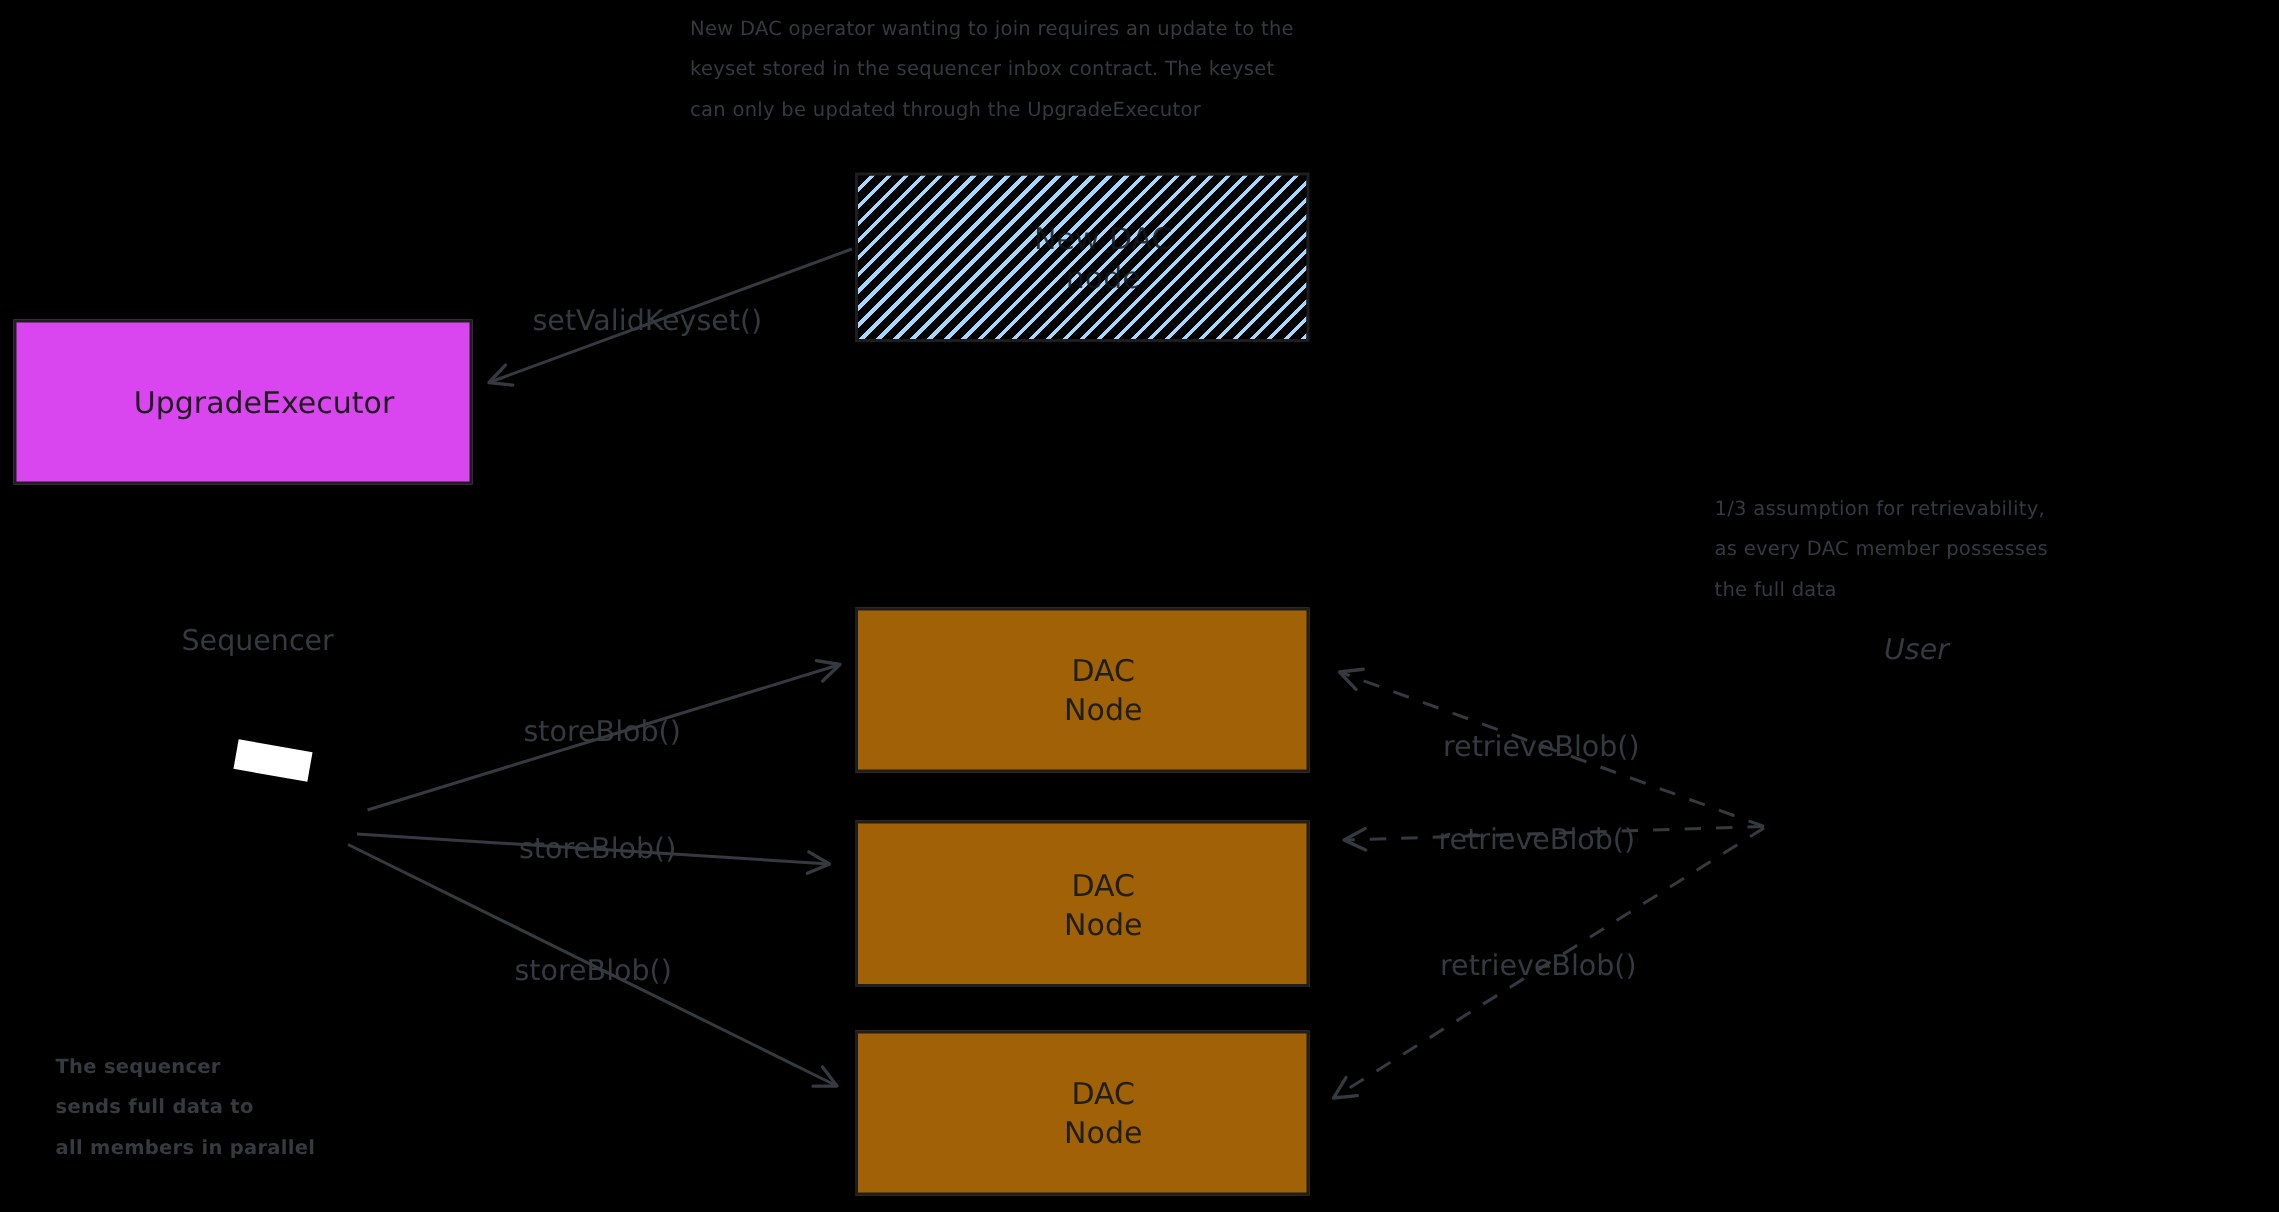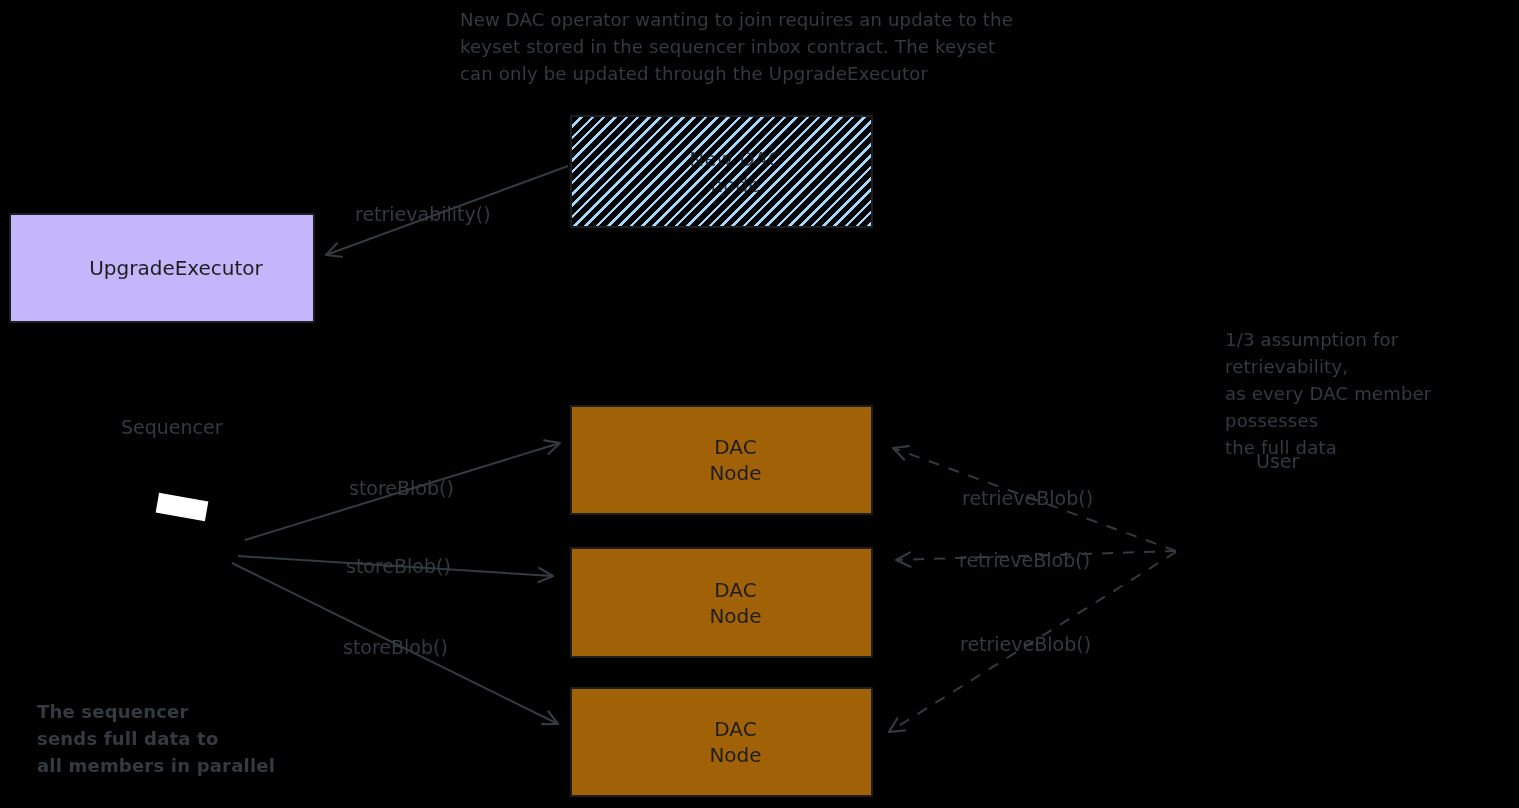--- a/index.html
+++ b/index.html
@@ -18,21 +18,21 @@
   .arrows {
     position: absolute;
     left: 0;
     top: 0;
     width: 1519px;
     height: 808px;
   }
   .note {
     position: absolute;
     color: #343a40;
-    font-size: 18px;
+    font-size: 13px;
     line-height: 27px;
     white-space: pre-line;
     letter-spacing: 0.2px;
   }
   .edge-label {
     position: absolute;
     color: #343a40;
     font-size: 19px;
     text-align: center;
     white-space: nowrap;
@@ -52,21 +52,21 @@
     justify-content: center;
     padding-left: 28px;
   }
   .box .box-label {
     color: #1e1e1e;
     font-size: 20px;
     line-height: 26px;
     text-align: center;
     white-space: pre-line;
   }
-  .box.pink { background: #c4b5fd; }
+  .box.pink { background: #d946ef; }
   .box.blue { background: #a16207; }
   .box.hatch {
     background: repeating-linear-gradient(
       135deg,
       rgba(0,0,0,0) 0px,
       rgba(0,0,0,0) 5.5px,
       #a5d8ff 5.5px,
       #a5d8ff 8px
     );
   }
@@ -104,21 +104,21 @@
 
     <line x1="1176" y1="551" x2="893" y2="448" stroke="#343a40" stroke-width="2" stroke-dasharray="11 10" marker-end="url(#arrowhead)"></line>
     <line x1="1176" y1="551" x2="896" y2="560" stroke="#343a40" stroke-width="2" stroke-dasharray="11 10" marker-end="url(#arrowhead)"></line>
     <line x1="1176" y1="552" x2="889" y2="732" stroke="#343a40" stroke-width="2" stroke-dasharray="11 10" marker-end="url(#arrowhead)"></line>
   </svg>
 
   <div class="note" style="left:460px; top:6px;">New DAC operator wanting to join requires an update to the
 keyset stored in the sequencer inbox contract. The keyset
 can only be updated through the UpgradeExecutor</div>
 
-  <div class="note" style="left:1225px; top:326px;">1/3 assumption for retrievability,
+  <div class="note" style="left:1143px; top:326px;">1/3 assumption for retrievability,
 as every DAC member possesses
 the full data</div>
 
   <div class="note" style="left:37px; top:698px;font-weight:bold;">The sequencer
 sends full data to
 all members in parallel</div>
 
   <div class="box hatch" style="left:570px; top:115px; width:303px; height:113px;">
     <div class="box-label">New DAC
 node</div>
@@ -139,23 +139,23 @@
   </div>
 
   <div class="box blue" style="left:570px; top:687px; width:303px; height:110px;">
     <div class="box-label">DAC
 Node</div>
   </div>
 
   <div class="node-label-float" style="left:121px; top:416px;">Sequencer</div>
   <div class="white-chip"></div>
 
-  <div class="node-label-float" style="left:1256px; top:450px;">User</div>
+  <div class="node-label-float" style="left:1256px; top:422px;font-style:italic;">User</div>
 
-  <div class="edge-label" style="left:355px; top:203px;">retrievability()</div>
+  <div class="edge-label" style="left:355px; top:203px;">setValidKeyset()</div>
 
   <div class="edge-label" style="left:349px; top:477px;">storeBlob()</div>
   <div class="edge-label" style="left:346px; top:555px;">storeBlob()</div>
   <div class="edge-label" style="left:343px; top:636px;">storeBlob()</div>
 
   <div class="edge-label" style="left:962px; top:487px;">retrieveBlob()</div>
   <div class="edge-label" style="left:959px; top:549px;">retrieveBlob()</div>
   <div class="edge-label" style="left:960px; top:633px;">retrieveBlob()</div>
 
 </div>

